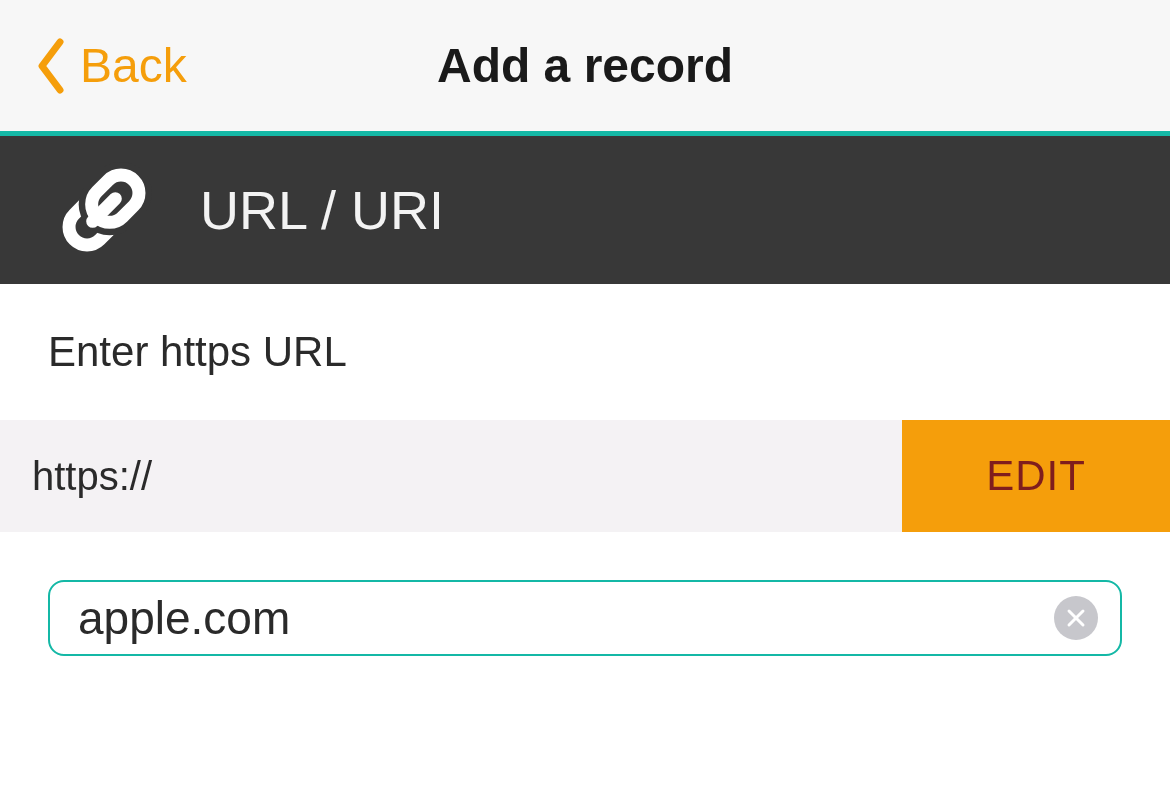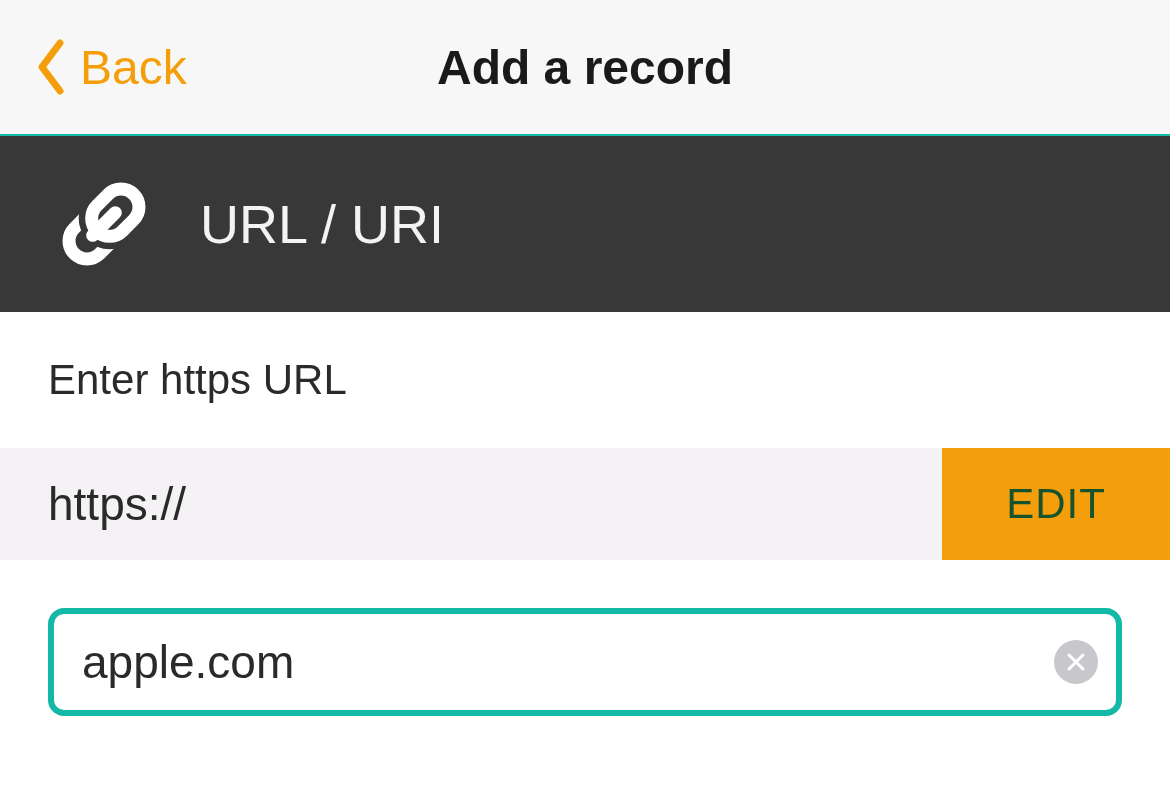--- a/index.html
+++ b/index.html
@@ -14,21 +14,21 @@
       background: #ffffff;
       overflow: hidden;
     }
     .navbar {
       height: 136px;
       background: #f7f7f7;
       display: flex;
       align-items: center;
       justify-content: space-between;
       padding: 0 36px;
-      border-bottom: 2px solid #14b8a6;
+      border-bottom: 5px solid #14b8a6;
     }
     .back-button {
       display: flex;
       align-items: center;
       gap: 16px;
       color: #f59e0b;
       font-size: 48px;
       font-weight: 400;
       cursor: pointer;
     }
@@ -44,21 +44,21 @@
       left: 50%;
       transform: translateX(-50%);
     }
     .ok-button {
       color: #f59e0b;
       font-size: 48px;
       font-weight: 500;
       cursor: pointer;
     }
     .section-header {
-      height: 176px;
+      height: 148px;
       background: #383838;
       display: flex;
       align-items: center;
       padding: 0 44px;
       gap: 36px;
     }
     .link-icon {
       width: 120px;
       height: 120px;
       flex-shrink: 0;
@@ -77,48 +77,48 @@
     .protocol-row {
       height: 112px;
       background: #f4f2f4;
       display: flex;
       align-items: stretch;
     }
     .protocol-label {
       flex: 1;
       display: flex;
       align-items: center;
-      padding-left: 48px;
-      font-size: 46px;
+      padding-left: 32px;
+      font-size: 40px;
       color: #2a2a2a;
     }
     .edit-button {
-      width: 228px;
+      width: 268px;
       background: #f59e0b;
-      color: #14532d;
+      color: #7f1d1d;
       font-size: 42px;
       font-weight: 500;
       display: flex;
       align-items: center;
       justify-content: center;
       cursor: pointer;
       letter-spacing: 1px;
     }
     .input-container {
       padding: 48px;
     }
     .input-wrapper {
       position: relative;
       display: flex;
       align-items: center;
     }
     .url-input {
       width: 100%;
-      height: 108px;
-      border: 6px solid #14b8a6;
+      height: 76px;
+      border: 2px solid #14b8a6;
       border-radius: 16px;
       font-size: 46px;
       padding: 0 80px 0 28px;
       color: #2a2a2a;
       outline: none;
       font-family: inherit;
       caret-color: #5d8fd6;
     }
     .clear-button {
       position: absolute;

